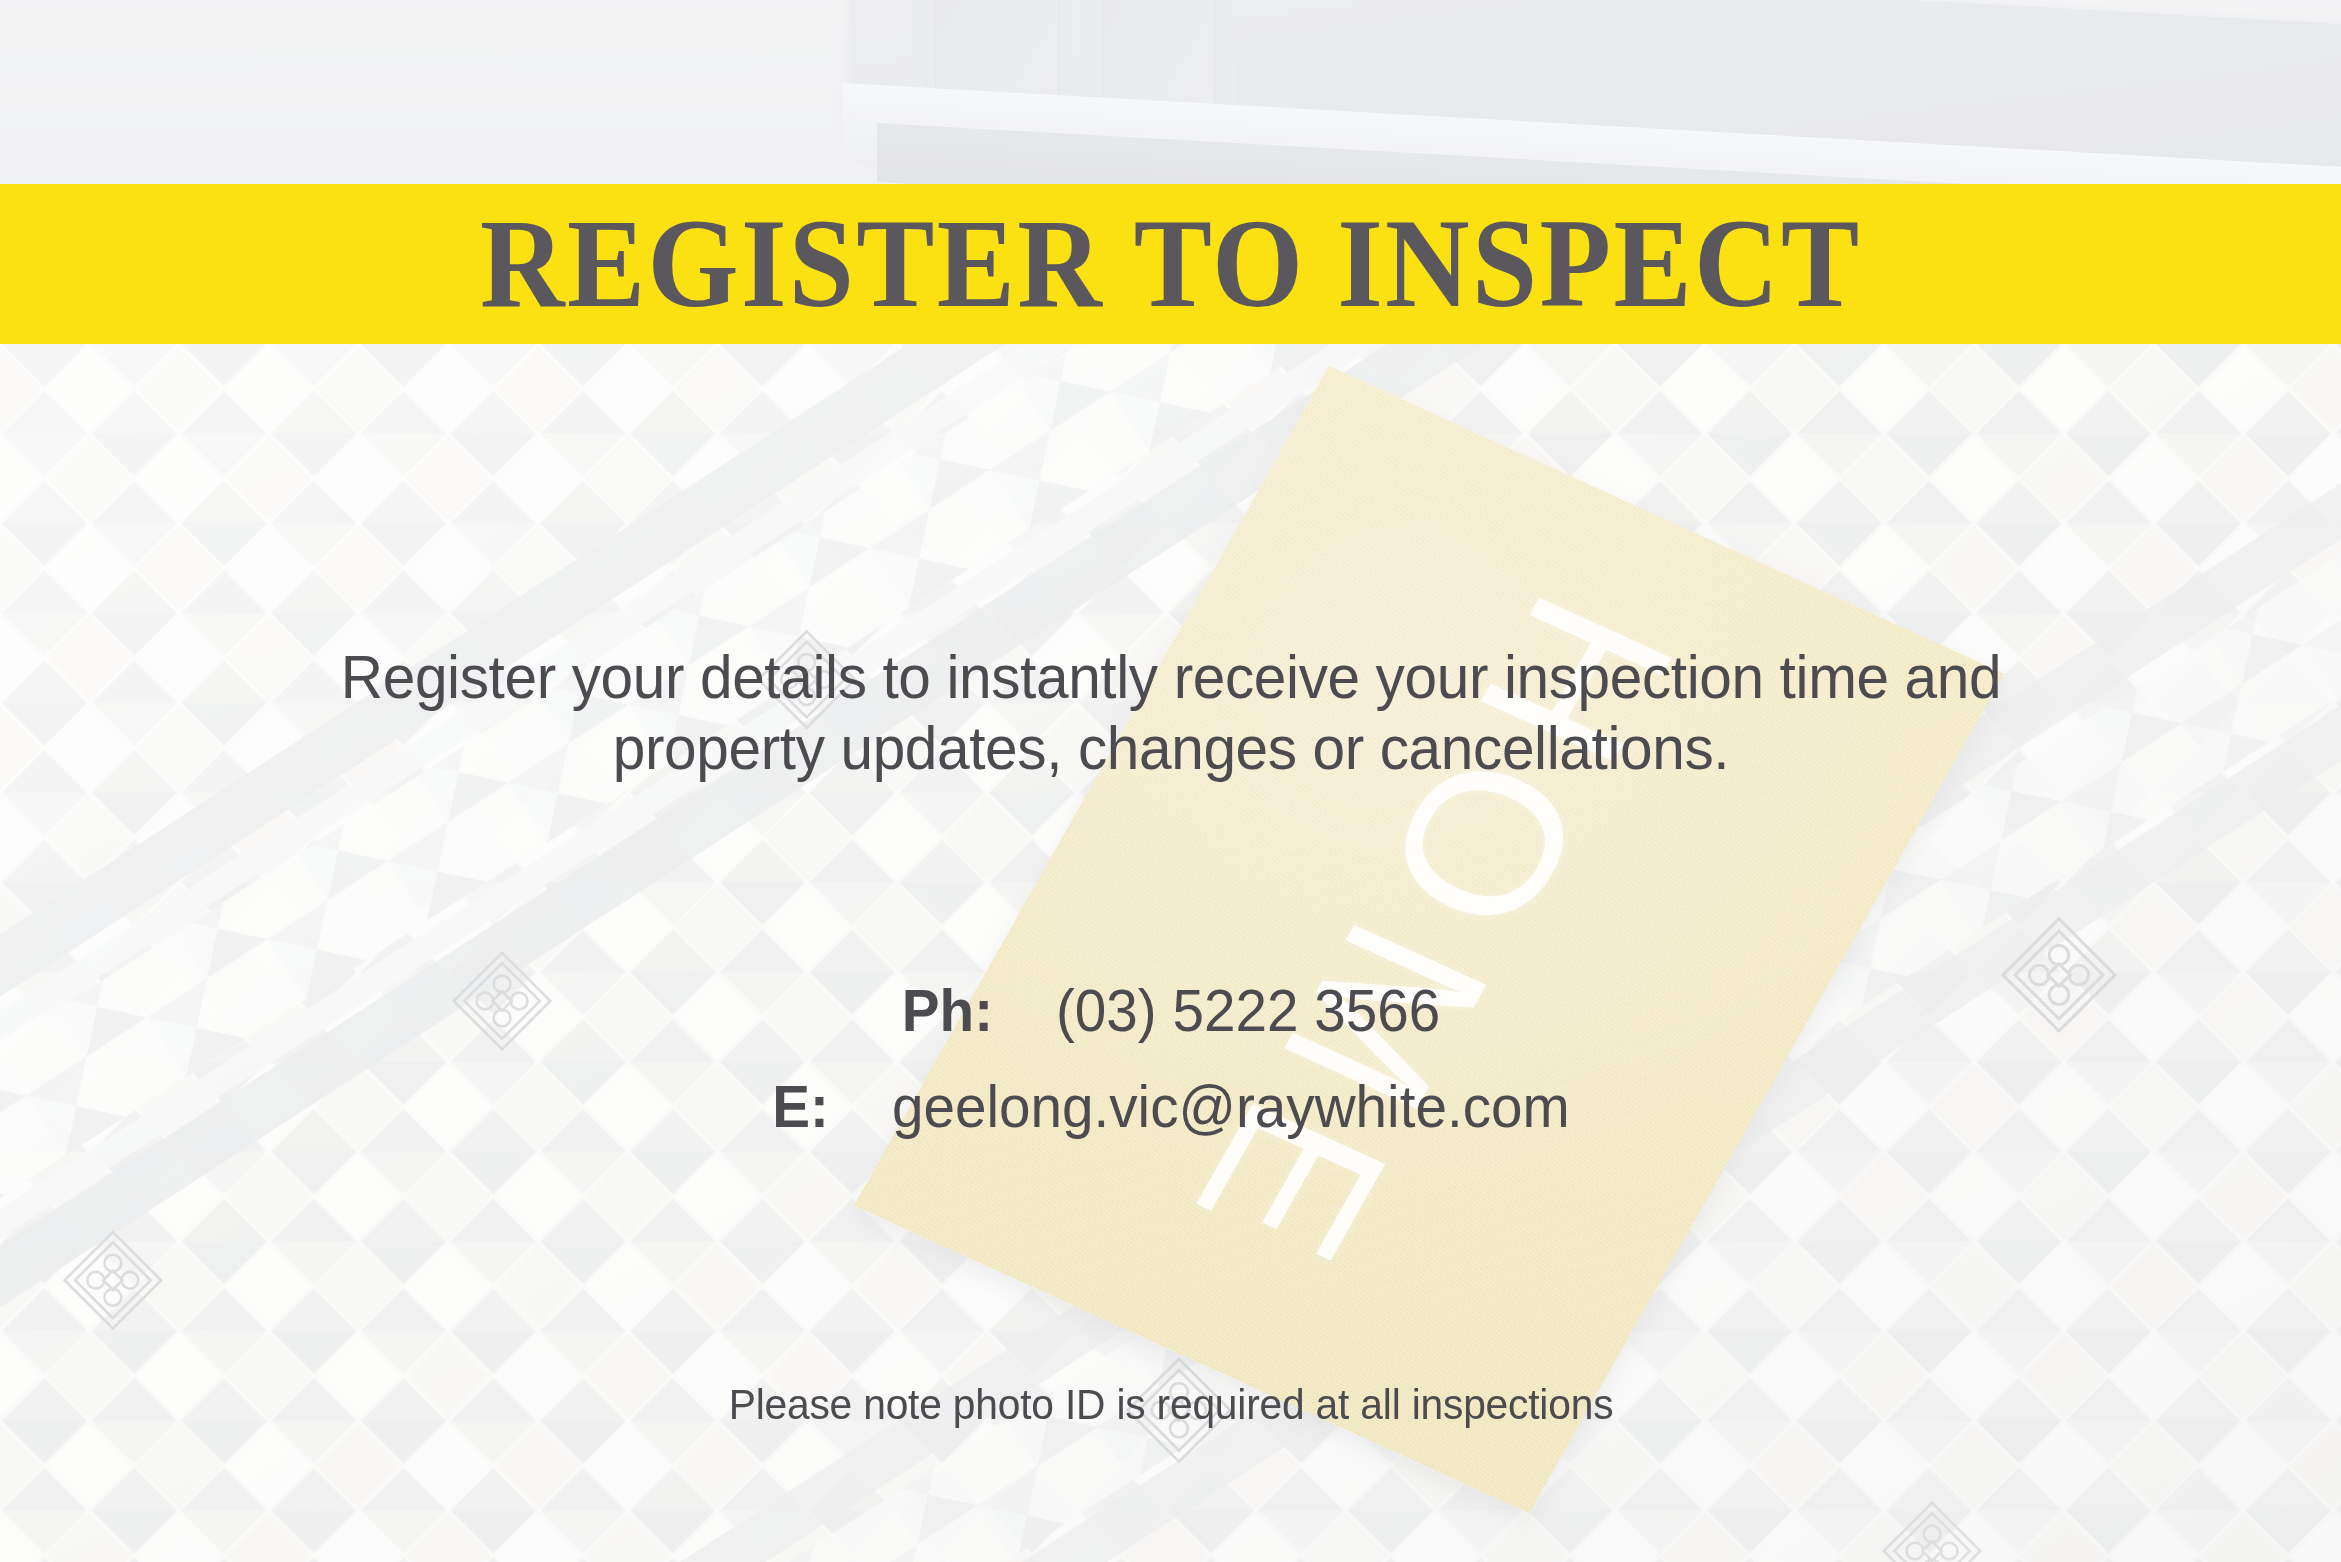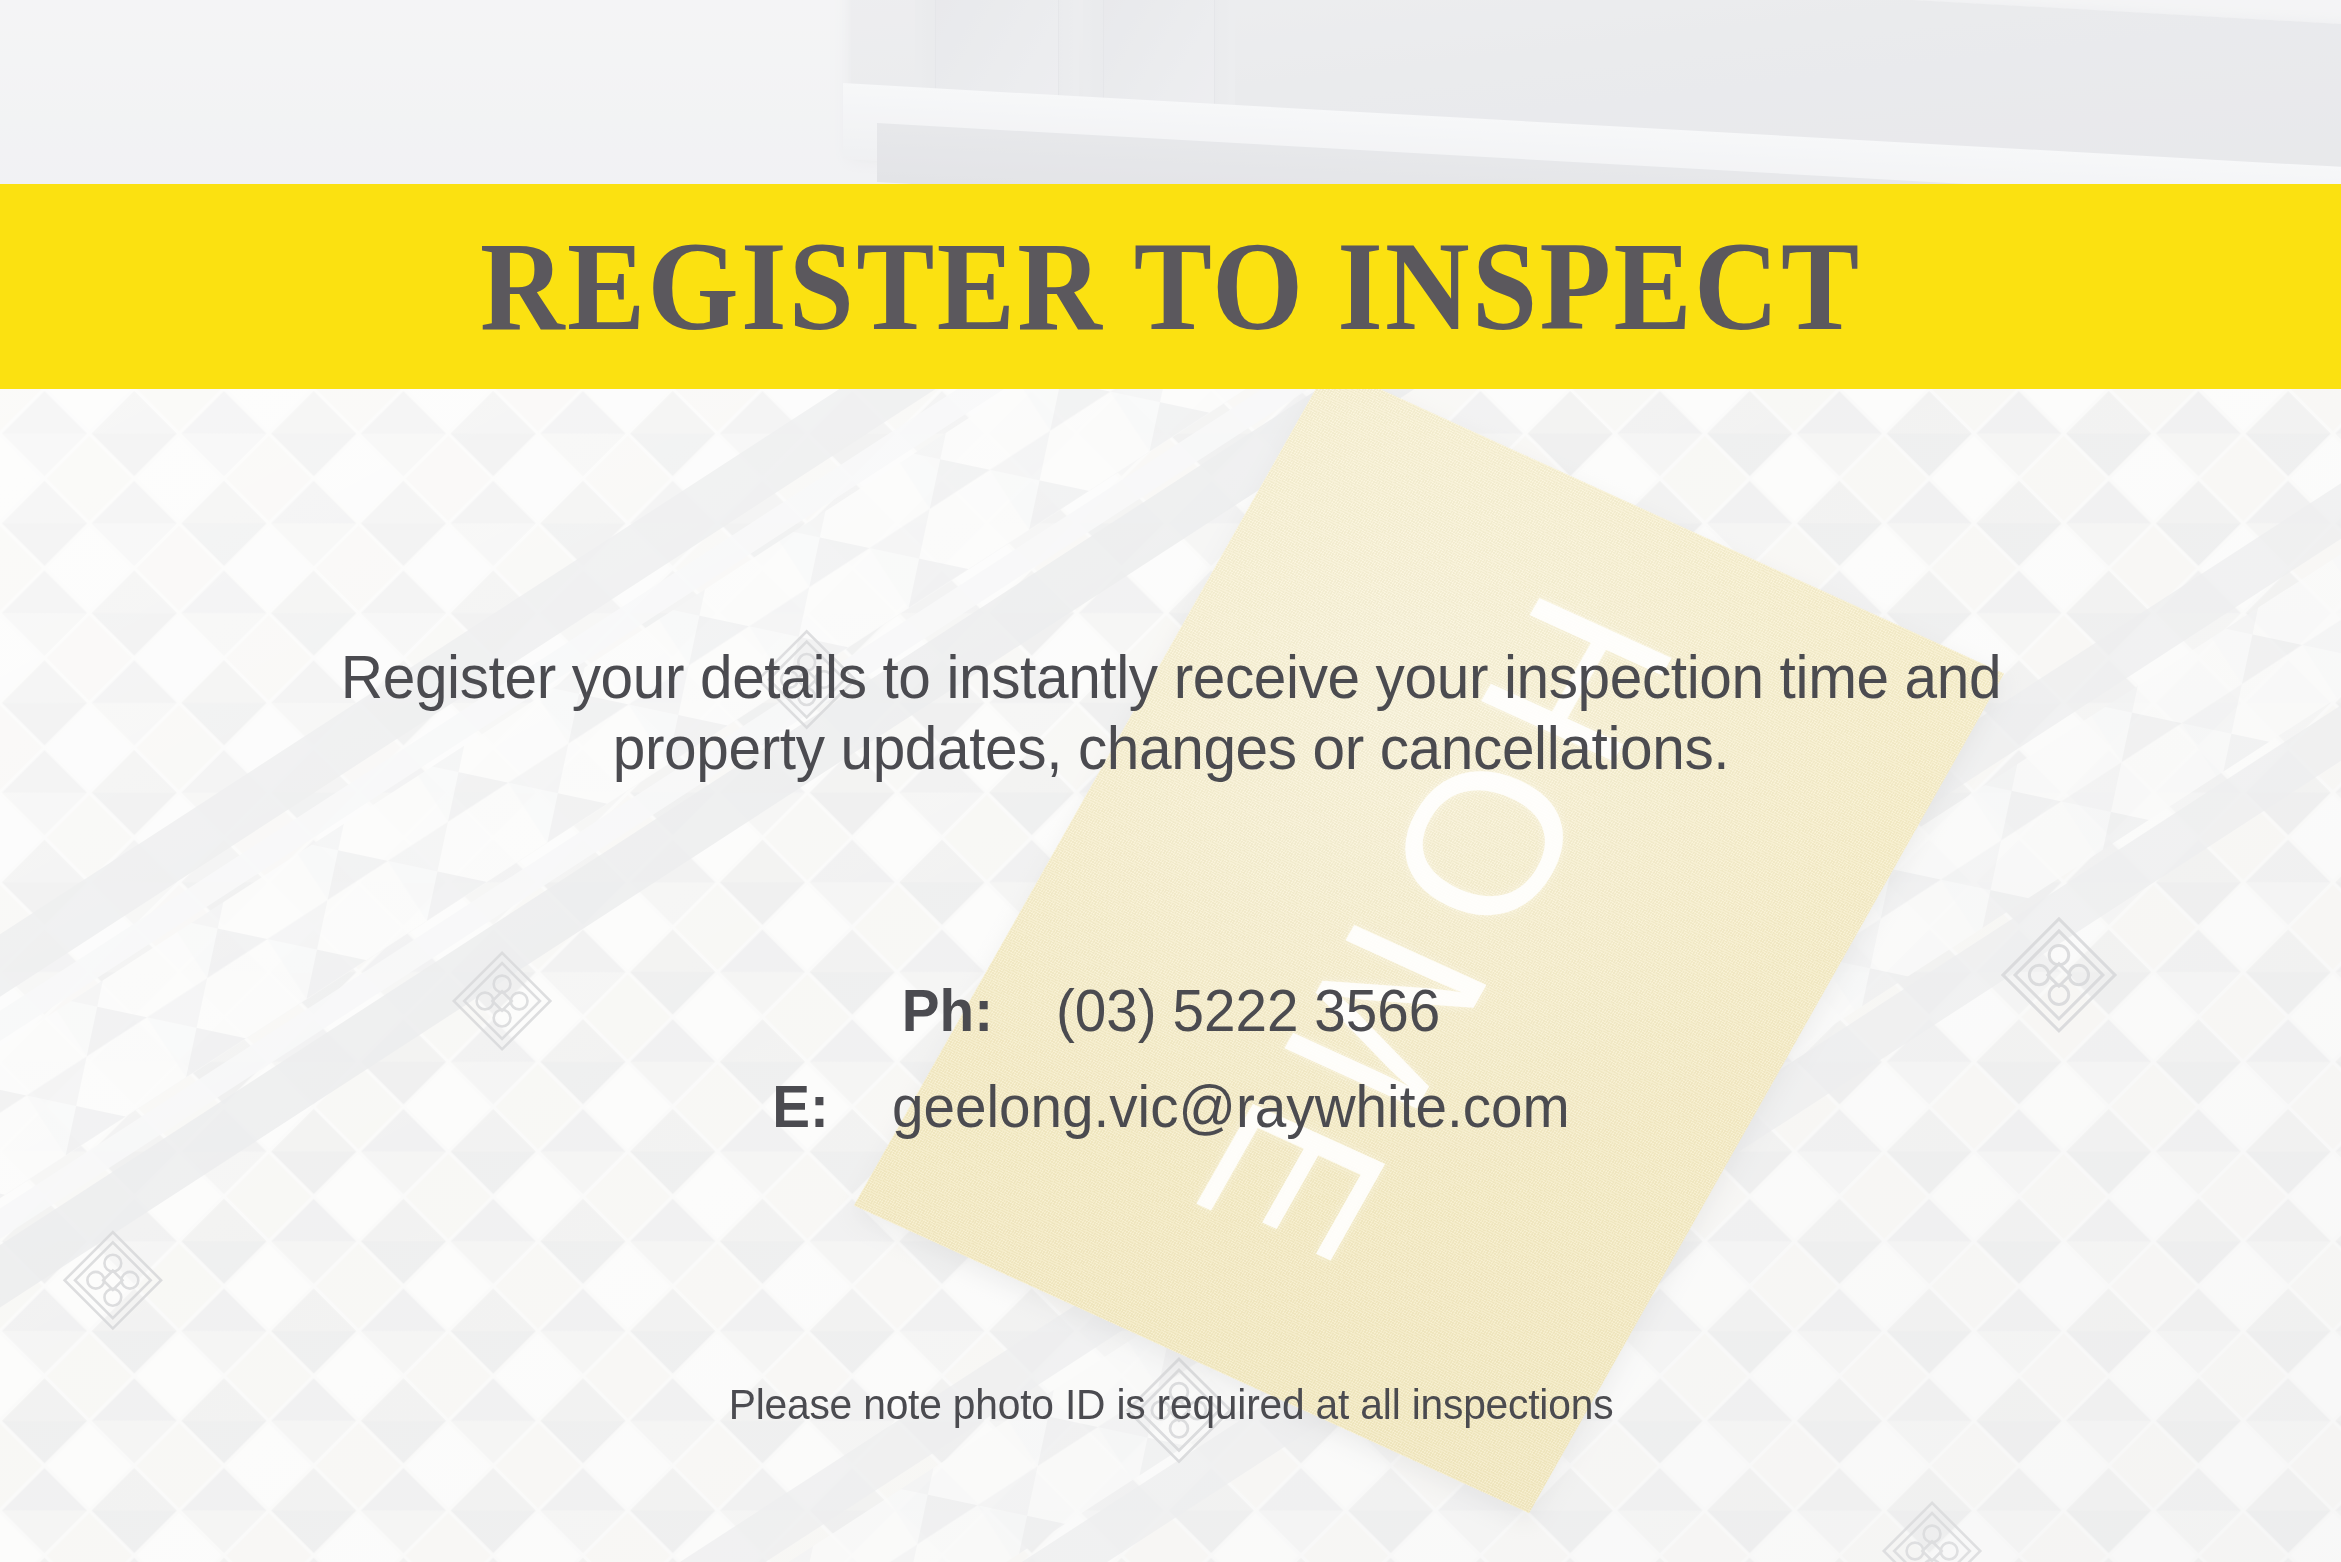--- a/index.html
+++ b/index.html
@@ -88,21 +88,21 @@
 
   
   .haze{
     position:absolute;inset:0;
     background:rgba(255,255,255,.56);
     pointer-events:none;
   }
 
   
   #banner{
-    position:absolute;left:0;top:184px;width:100%;height:205px;
+    position:absolute;left:0;top:184px;width:100%;height:160px;
     background:#fbe111;
     display:flex;align-items:center;justify-content:center;
     z-index:5;
   }
   #banner h1{
     margin:0;
     font-family:"Liberation Serif",serif;
     font-weight:700;
     font-size:126px;
     line-height:1;

